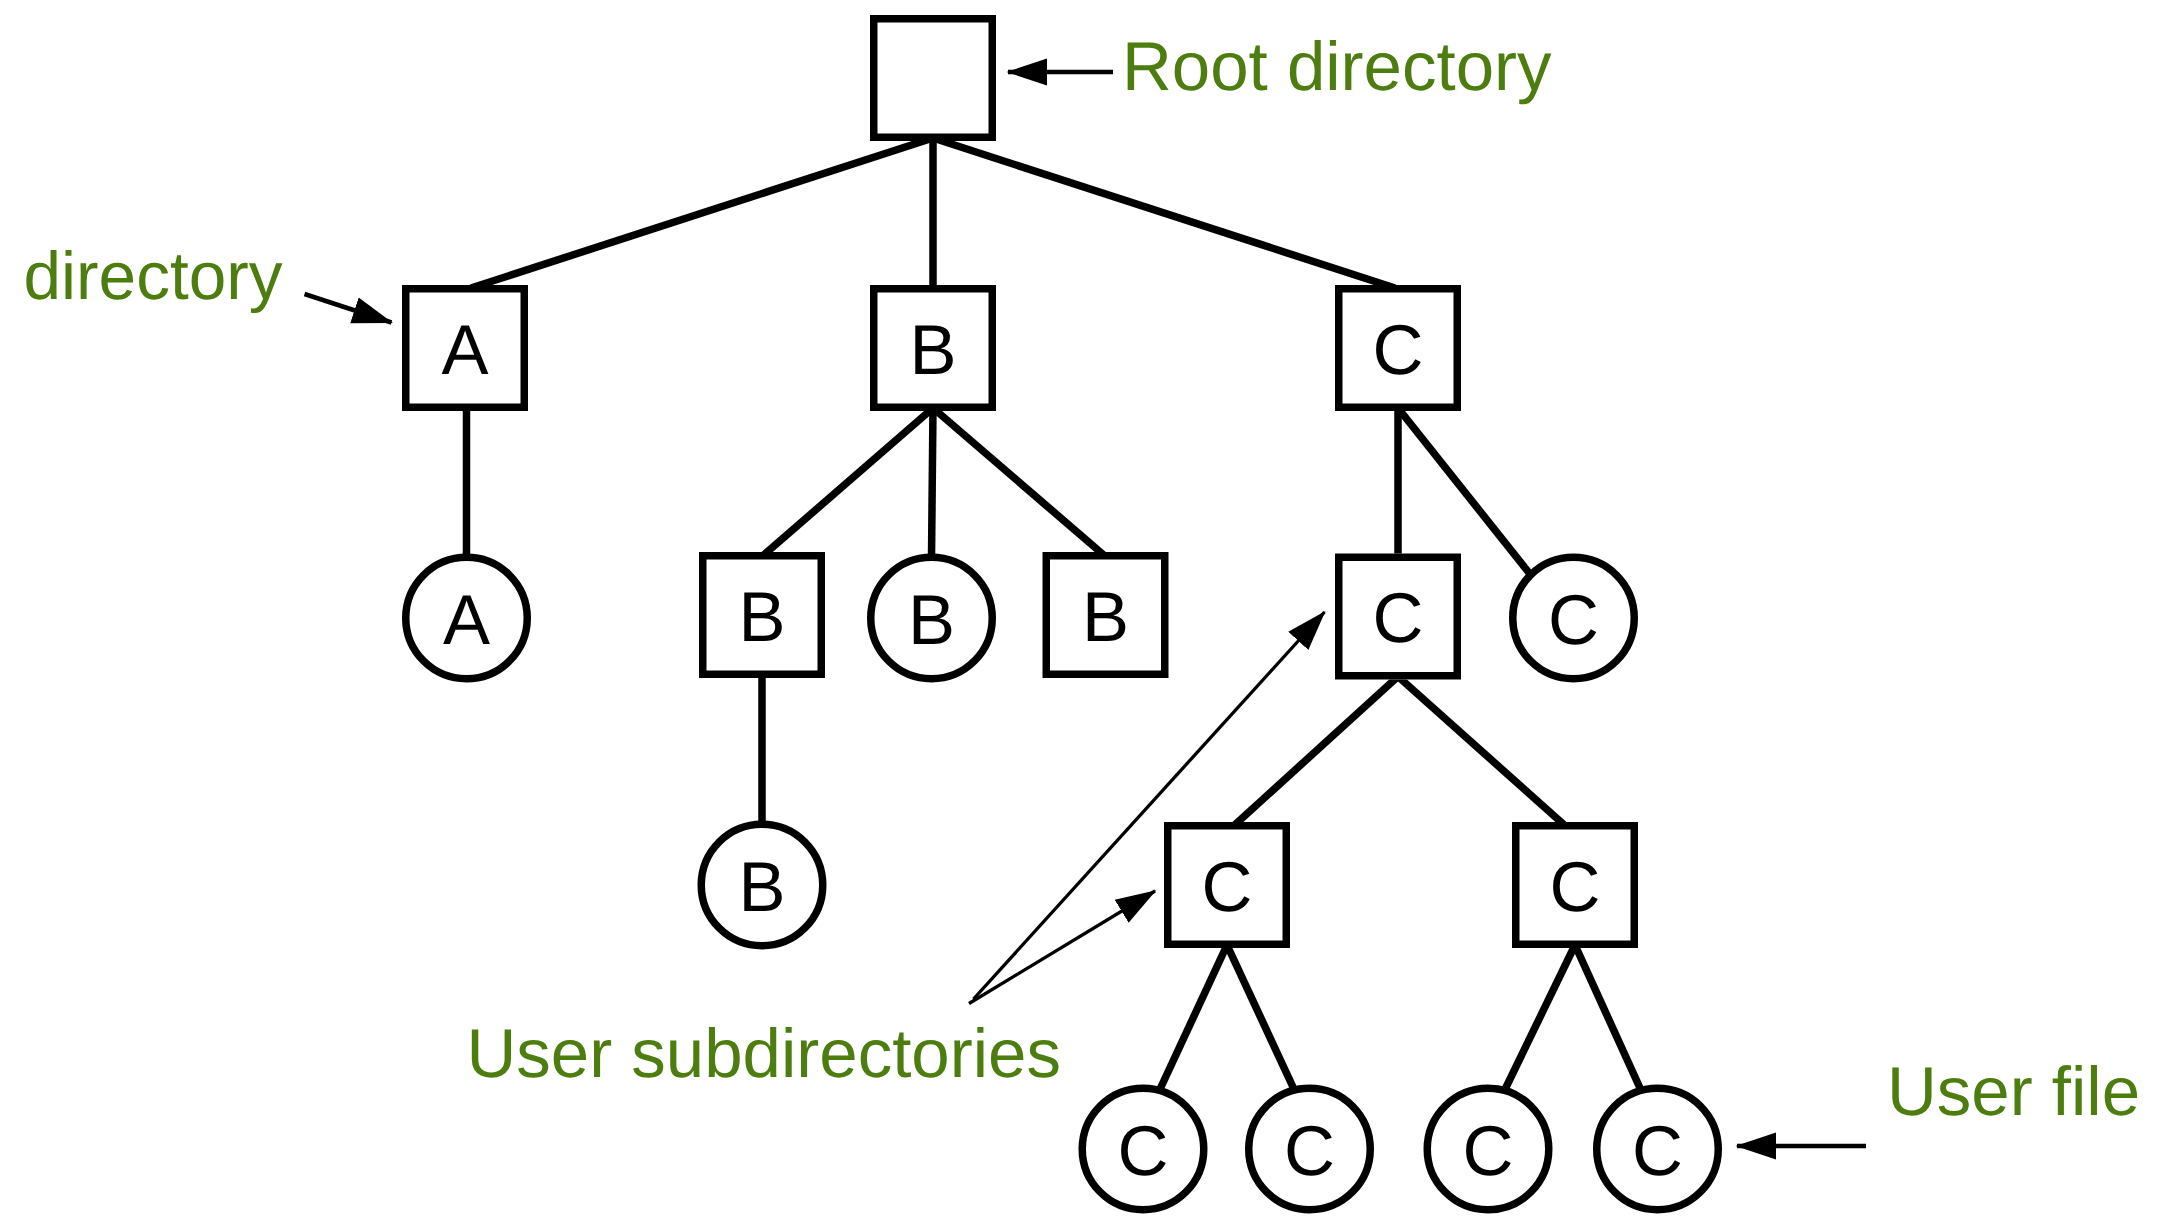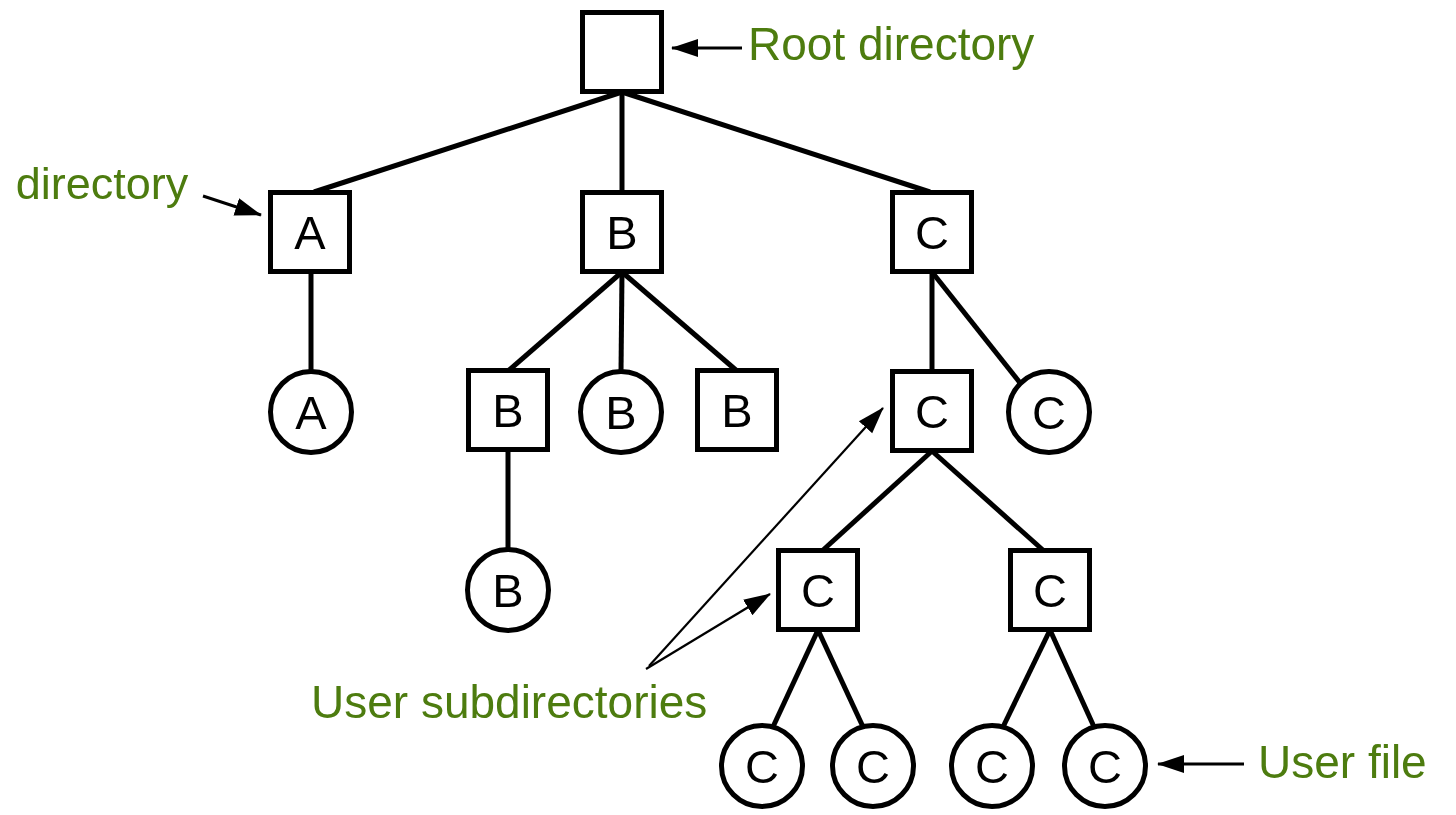--- a/index.html
+++ b/index.html
@@ -98,15 +98,15 @@
 
   <div class="lbl" style="left:748px;top:20px;">Root directory</div>
 
   <div class="lbl center" style="left:-2px;top:112px;width:208px;font-size:45px;">
     <br>
     <span>directory</span>
   </div>
 
   <div class="lbl" style="left:276px;top:678px;margin-left:35px;">User subdirectories</div>
 
-  <div class="lbl" style="left:1258px;top:738px;">User file</div>
+  <div class="lbl" style="left:1258px;top:703px;">User file</div>
 
 </div>
 
 </body></html>

